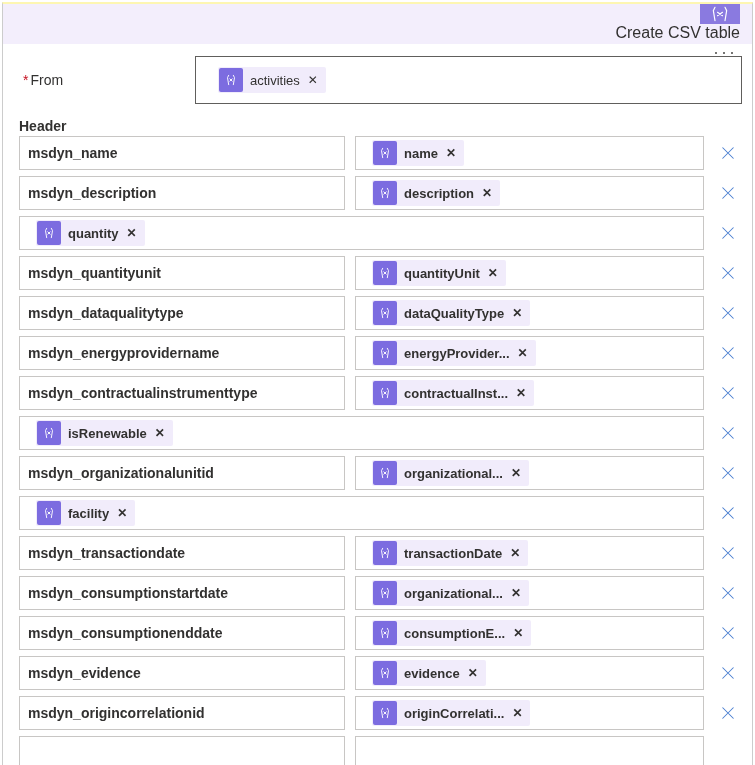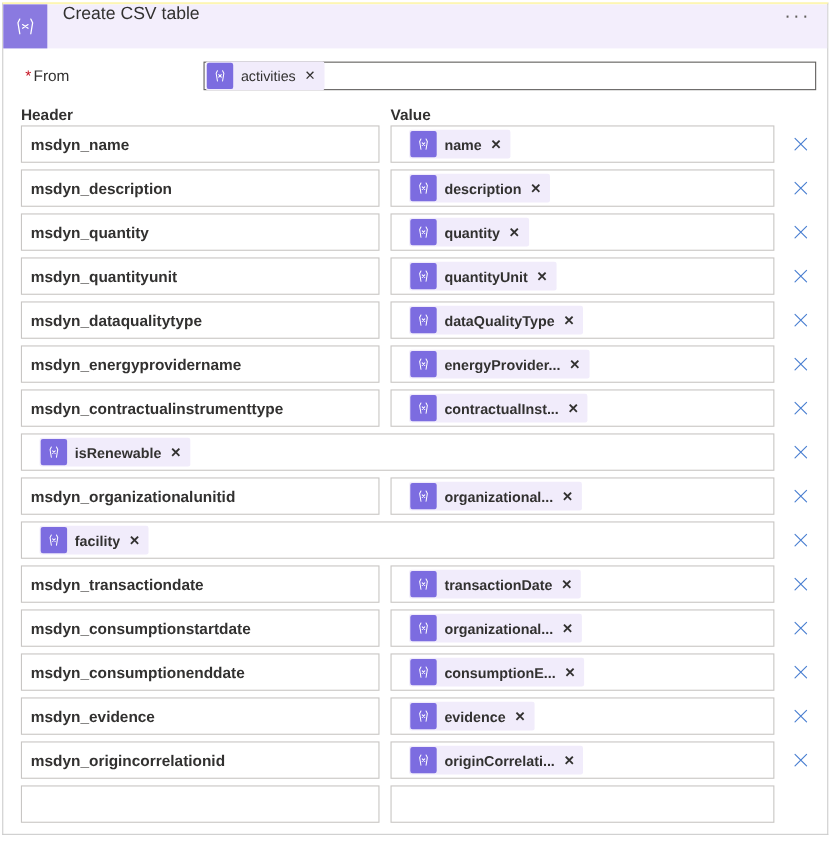--- a/index.html
+++ b/index.html
@@ -11,24 +11,25 @@
     width: 755px;
   }
   .card {
     border: 1px solid #ccc;
     border-top: 2px solid #fdf6b2;
     margin: 2px;
     background: #fff;
   }
   .card-header {
     display: flex;
-    align-items: flex-start;
+    align-items: flex-end;
     background: #f3eefc;
     height: 40px;
     padding: 0 12px 0 0;
+    flex-direction: column;
   }
   .card-icon {
     width: 40px;
     height: 40px;
     background: #8a7ae0;
     display: flex;
     align-items: center;
     justify-content: center;
     color: #fff;
   }
@@ -43,33 +44,33 @@
     text-align: center;
     color: #605e5c;
     font-size: 18px;
     letter-spacing: 2px;
     cursor: pointer;
   }
   .card-body { padding: 12px 10px 4px 10px; }
   .from-row {
     display: flex;
     align-items: center;
-    gap: 2px;
+    gap: 12px;
     margin-bottom: 12px;
     margin-left: 10px;
   }
   .req-star { color: #c50f1f; margin-right: 2px; }
   .from-label { width: 160px; font-size: 14px; color: #323130; }
   .from-input {
     flex: 1;
     border: 1px solid #605e5c;
-    height: 26px;
-    display: flex;
-    align-items: center;
-    padding: 3px 1px;
+    height: 48px;
+    display: flex;
+    align-items: center;
+    padding: 3px 22px;
   }
   .token {
     display: inline-flex;
     align-items: center;
     background: #f1ecfb;
     border-radius: 2px;
     height: 26px;
     gap: 6px;
     padding-right: 6px;
   }
@@ -165,21 +166,20 @@
               </svg>
           </span>
           <span class="token-label">activities</span>
           <span class="token-x">✕</span>
         </span>
       </div>
     </div>
 
     <div class="columns">
       <div class="col-header">Header</div>
-      <div class="col-value">Value</div>
     </div>
 
     <div class="rows" id="rows">
         <div class="map-row">
           <div class="cell cell-header">
             <span>msdyn_name</span>
           </div>
           <div class="cell cell-value">
             <span class="token">
               <span class="token-icon">
@@ -212,23 +212,20 @@
               <span class="token-x">✕</span>
             </span>
           </div>
           <div class="row-x">
             <svg width="18" height="18" viewBox="0 0 24 24" fill="none">
               <path d="M5 5 L19 19 M19 5 L5 19" stroke-width="1.4" stroke-linecap="round"></path>
             </svg>
           </div>
         </div>
         <div class="map-row">
-          <div class="cell cell-header">
-            <span>msdyn_quantity</span>
-          </div>
           <div class="cell cell-value">
             <span class="token">
               <span class="token-icon">
                 <svg width="14" height="14" viewBox="0 0 24 24" fill="none">
                   <path d="M8 4 L6 8 L8 20 M16 4 L18 8 L16 20 M10 10 L14 14 M14 10 L10 14" stroke="#fff" stroke-width="1.6" stroke-linecap="round"></path>
                 </svg>
               </span>
               <span class="token-label">quantity</span>
               <span class="token-x">✕</span>
             </span>

